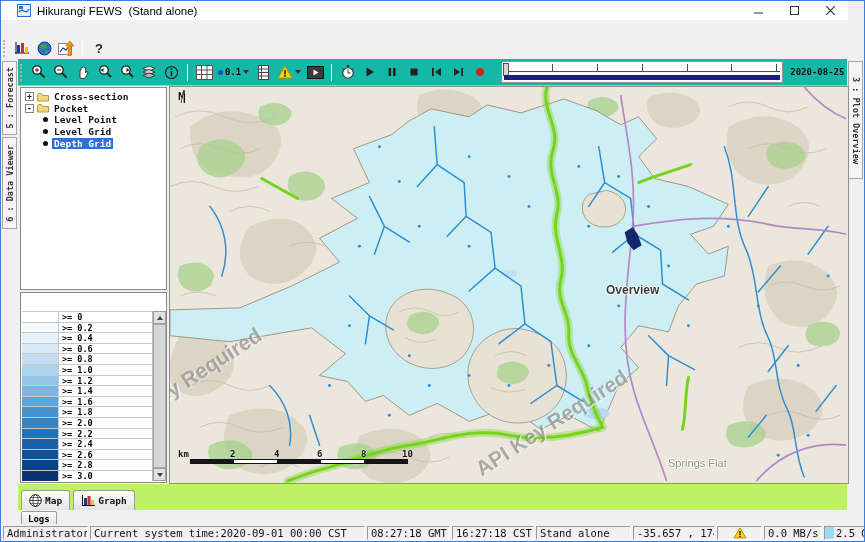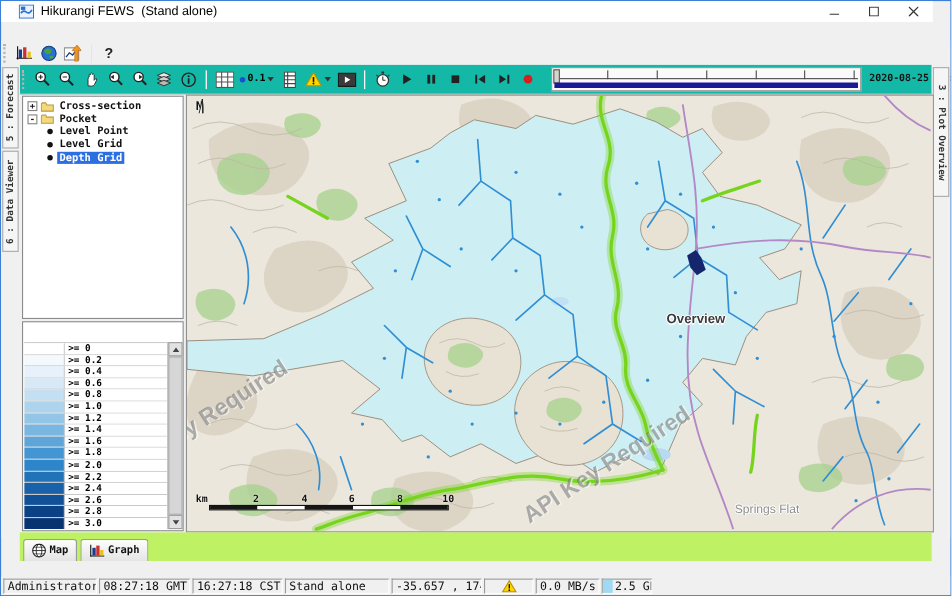--- a/index.html
+++ b/index.html
@@ -579,23 +579,27 @@
           <line x1="1.5" y1="0" x2="1.5" y2="11" stroke="#111"></line>
           <line x1="1" y1="10.5" x2="14" y2="10.5" stroke="#111"></line>
           <rect x="3" y="3" width="3" height="7" fill="#1b3c8c"></rect>
           <rect x="6.5" y="1" width="3" height="9" fill="#c93030"></rect>
           <rect x="10" y="5" width="3" height="5" fill="#e8c020"></rect>
         </svg>
       <span>Graph</span>
     </div>
   </div>
 
+  <div class="logsrow">
+    <div class="logsbtn">Logs</div>
+  </div>
 
   <div class="statusbar">
     <div class="scell" style="width:85px">Administrator</div>
+    <div class="scell" style="width:275px">Current system time:2020-09-01 00:00 CST</div>
     <div class="scell" style="width:83px">08:27:18 GMT</div>
     <div class="scell" style="width:82px">16:27:18 CST</div>
     <div class="scell" style="width:95px">Stand alone</div>
     <div class="scell" style="width:82px">-35.657 , 174.199</div>
     <div class="scell" style="width:45px;justify-content:center">
       <svg width="14" height="12">
           <path d="M7 1 L13 11 L1 11 Z" fill="#ffd400" stroke="#b89200"></path>
           <rect x="6.4" y="4" width="1.2" height="4" fill="#111"></rect>
           <circle cx="7" cy="9.5" r="0.8" fill="#111"></circle>
         </svg>

